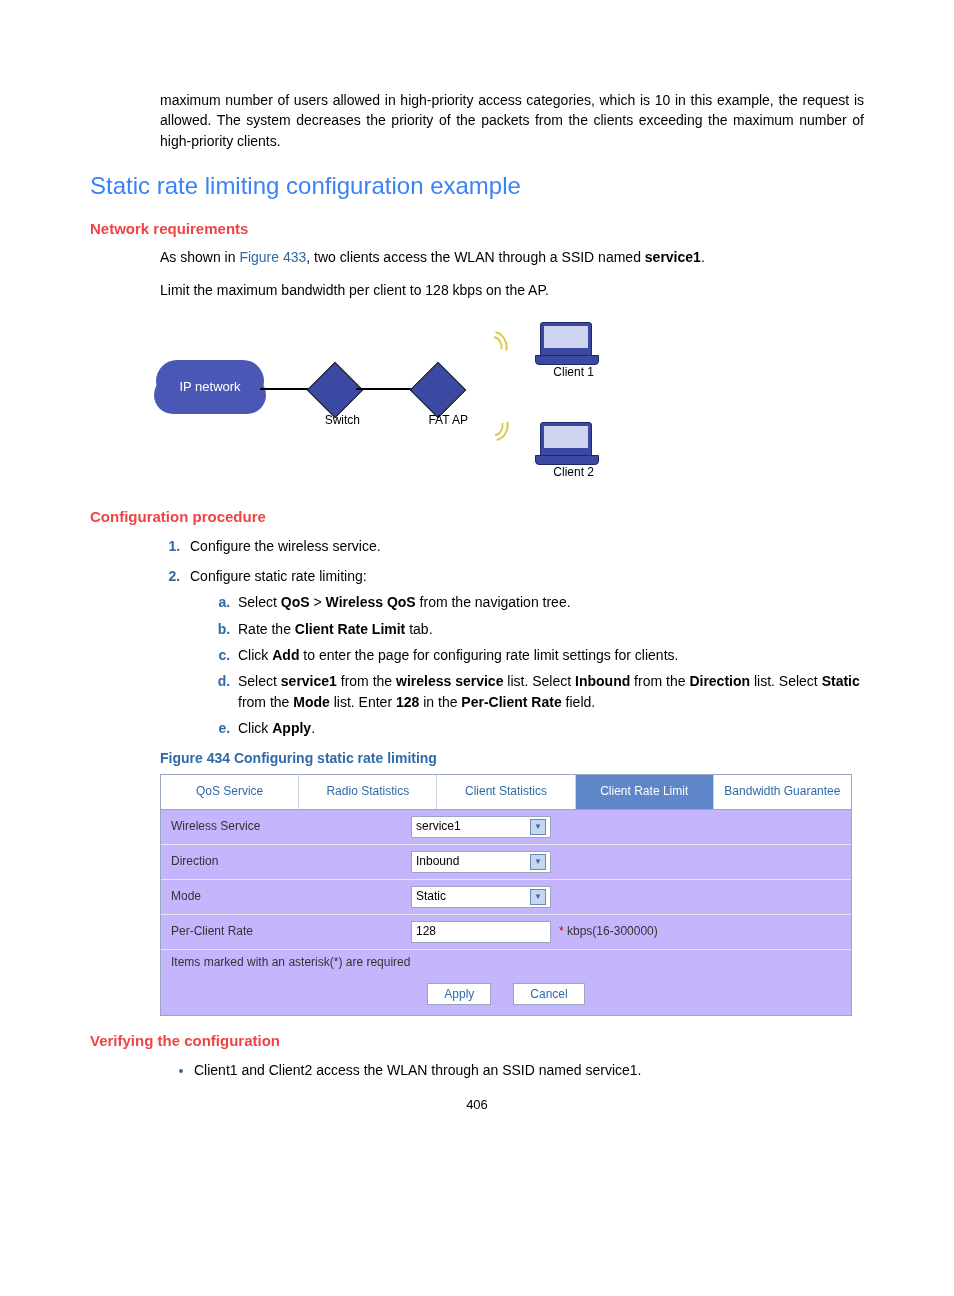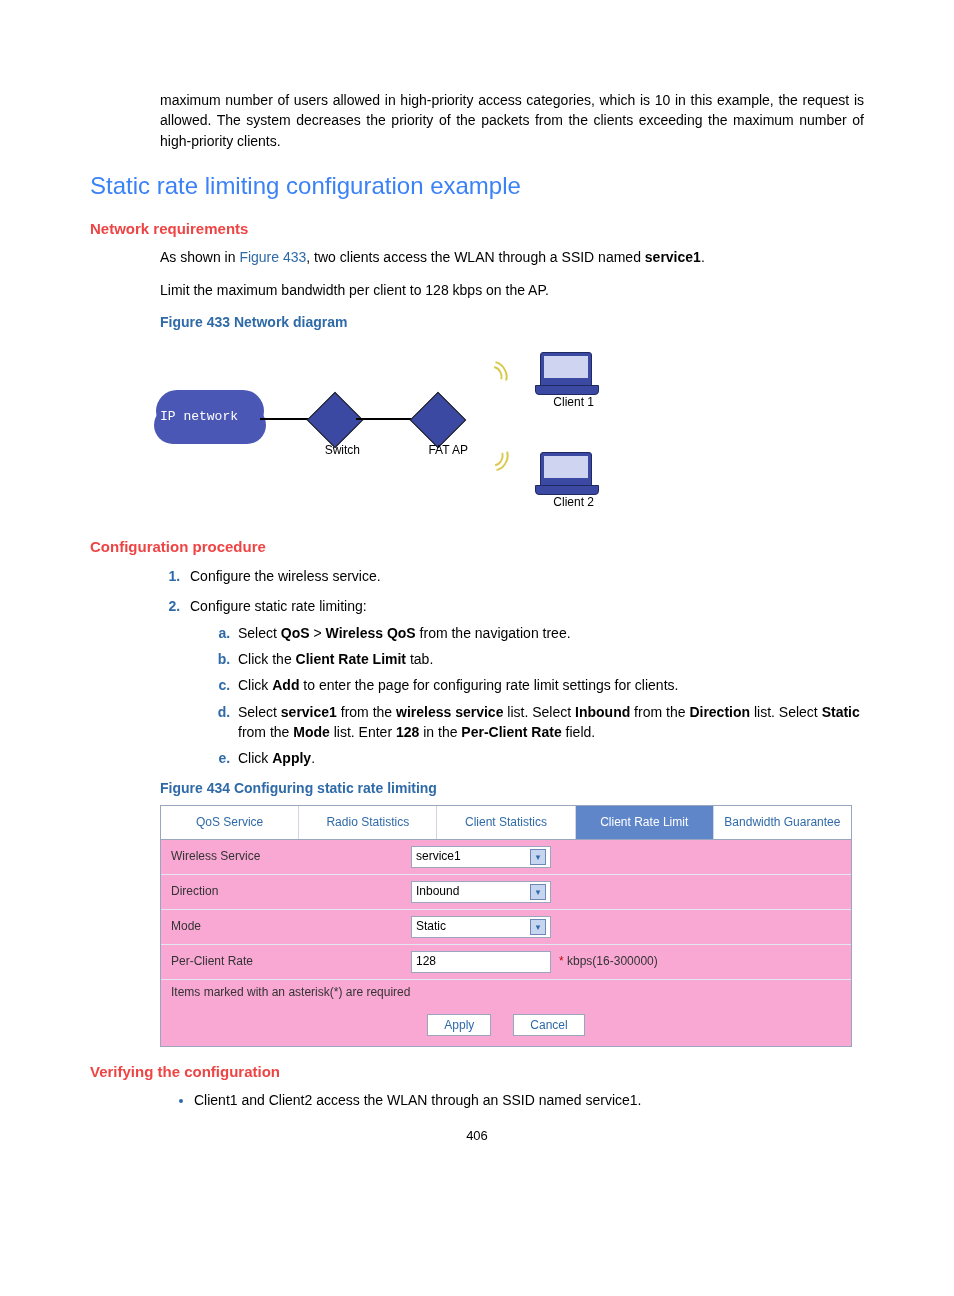--- a/index.html
+++ b/index.html
@@ -50,25 +50,25 @@
     position: relative;
     height: 180px;
   }
   .cloud {
     position: absolute;
     left: 0; top: 50px;
     width: 100px; height: 50px;
     background: #4b57b5;
     border-radius: 50px;
     color: #fff;
+    text-align: center;
     line-height: 50px;
     font-size: 13px;
     box-shadow: -12px 8px 0 -6px #4b57b5, 12px 8px 0 -6px #4b57b5,
                  -8px -6px 0 -4px #4b57b5, 8px -6px 0 -4px #4b57b5;
-    font-family: Liberation Mono, monospace;
   }
   .hline {
     position: absolute;
     height: 2px; background: #000;
   }
   .node-switch {
     position: absolute;
     left: 155px; top: 58px;
     width: 38px; height: 38px;
     background: #3b49a3;
@@ -132,21 +132,21 @@
     margin: 6px 0 6px 22px;
     padding-left: 22px;
   }
   ol.sub > li { margin: 6px 0; padding-left: 4px; }
   ol.sub > li::marker { color: #2f6aa8; font-weight: bold; }
   .step-text { display:block; margin-top:4px; }
   
   .ui-shot {
     margin: 6px 0 14px 70px;
     border: 1px solid #9aa6bf;
-    background: #f9a8d4;
+    background: #c4b5fd;
     width: 690px;
     font-family: Arial, sans-serif;
     font-size: 12px;
   }
   .tabs {
     display: flex;
     border-bottom: 1px solid #9aa6bf;
   }
   .tab {
     padding: 8px 8px;
@@ -225,21 +225,20 @@
 
   <h1 class="section">Static rate limiting configuration example</h1>
 
   <h2 class="sub">Network requirements</h2>
 
   <p class="body">
     <span>As shown in </span><a href="#" class="xref">Figure 433</a><span>, two clients access the WLAN through a SSID named </span><span class="bold">service1</span><span>.</span>
   </p>
   <p class="body">Limit the maximum bandwidth per client to 128 kbps on the AP.</p>
 
-  <div class="figcap">Figure 433 Network diagram</div>
 
   <div class="diagram">
     <div class="cloud">IP network</div>
     <div class="hline" style="left:100px; top:76px; width:60px;"></div>
     <div class="node-switch"></div>
     <div class="node-label" style="left:152px; top:100px; width:48px;">Switch</div>
     <div class="hline" style="left:196px; top:76px; width:66px;"></div>
     <div class="node-ap"></div>
     <div class="node-label" style="left:250px; top:100px; width:58px;">FAT AP</div>
     <div class="wifi-waves" style="left:316px; top:18px; transform:rotate(-30deg);"></div>
@@ -260,21 +259,21 @@
     <li>
       <span>Configure the wireless service.</span>
     </li>
     <li>
       <span>Configure static rate limiting:</span>
       <ol class="sub">
         <li>
           <span>Select </span><span class="bold">QoS</span><span> &gt; </span><span class="bold">Wireless QoS</span><span> from the navigation tree.</span>
         </li>
         <li>
-          <span>Click the </span><span class="bold">Client Rate Limit</span><span> tab.</span>
+          <span>Rate the </span><span class="bold">Client Rate Limit</span><span> tab.</span>
         </li>
         <li>
           <span>Click </span><span class="bold">Add</span><span> to enter the page for configuring rate limit settings for clients.</span>
         </li>
         <li>
           <span>Select </span><span class="bold">service1</span><span> from the </span><span class="bold">wireless service</span><span> list. Select </span><span class="bold">Inbound</span><span> from the </span><span class="bold">Direction</span><span> list. Select </span><span class="bold">Static</span><span> from the </span><span class="bold">Mode</span><span> list. Enter </span><span class="bold">128</span><span> in the </span><span class="bold">Per-Client Rate</span><span> field.</span>
         </li>
         <li>
           <span>Click </span><span class="bold">Apply</span><span>.</span>
         </li>

